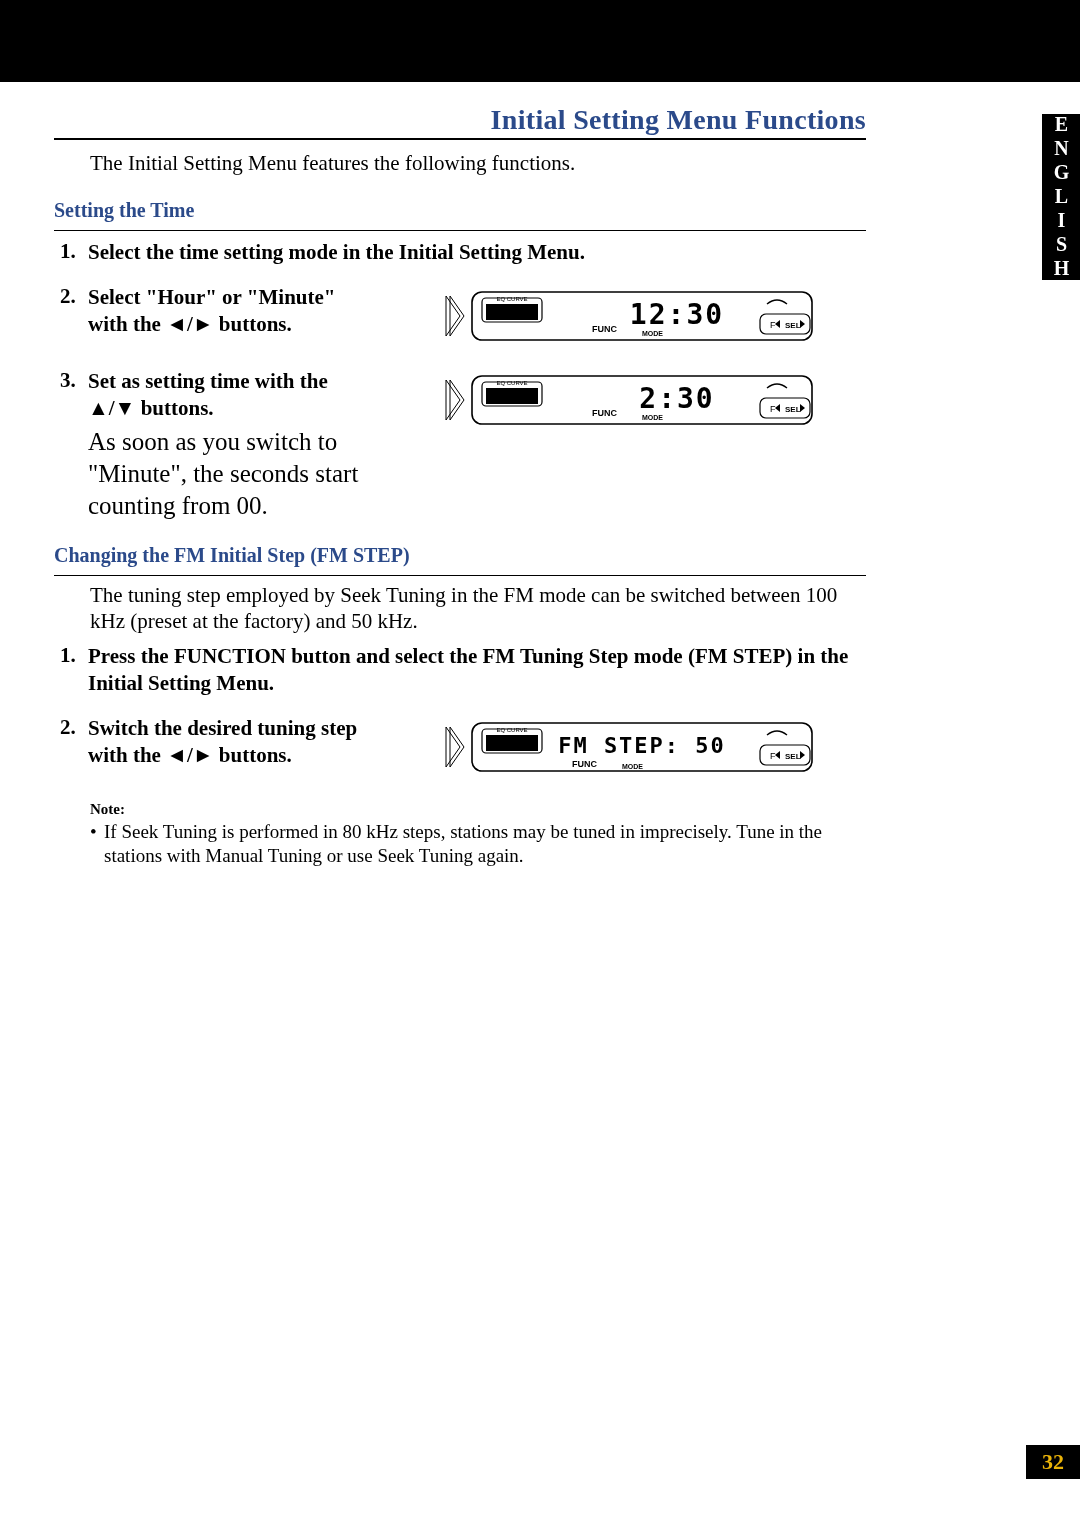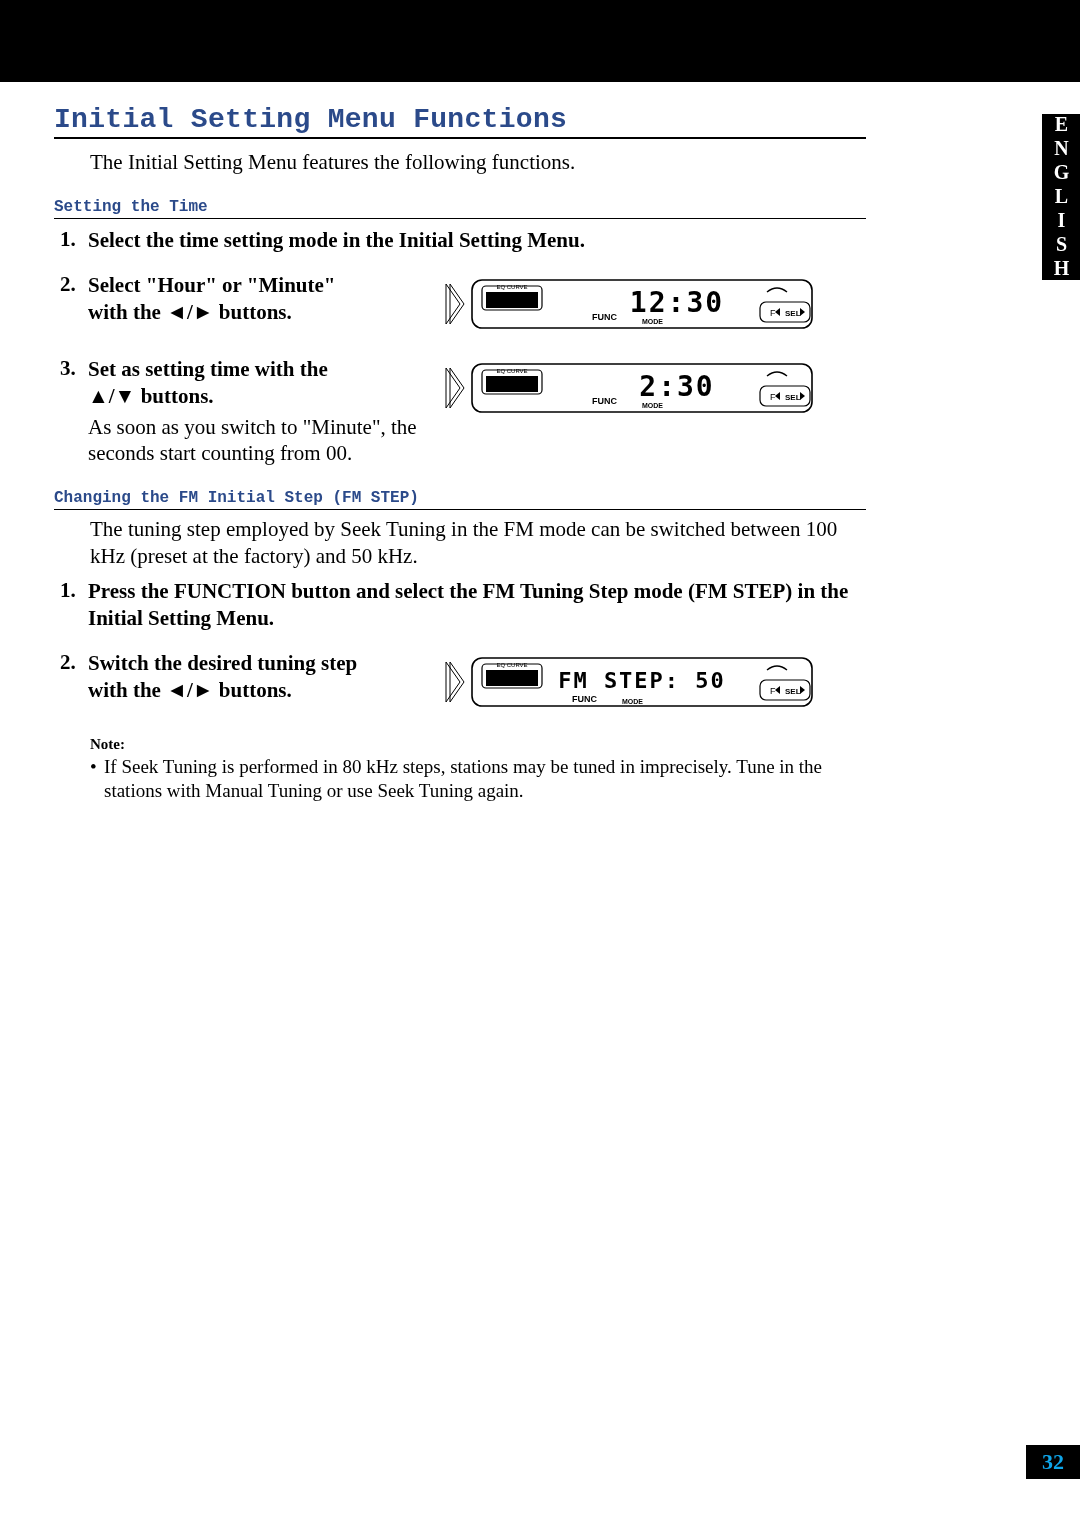--- a/index.html
+++ b/index.html
@@ -3,46 +3,46 @@
 <meta charset="utf-8">
 <style>
   html, body { margin: 0; padding: 0; background: #fff; }
   body { width: 1080px; height: 1533px; position: relative; font-family: "Times New Roman", Times, serif; color: #000; }
 
   .top-black { position: absolute; left: 0; top: 0; width: 1080px; height: 82px; background: #000; }
 
   .page { position: absolute; left: 54px; top: 96px; width: 812px; }
 
   
-  .h1 { font-family: Liberation Mono, monospace; font-weight: 700; font-size: 28px; color: #2b4a8a; letter-spacing: 0.3px; border-bottom: 2px solid #000; padding-bottom: 2px; margin: 8px 0 10px 0; }
-  .h2 { font-family: Liberation Mono, monospace; font-weight: 700; font-size: 16px; color: #2b4a8a; border-bottom: 1.5px solid #000; padding-bottom: 2px; margin: 22px 0 6px 0; }
+  .h1 { font-family: Liberation Serif, serif; font-weight: 700; font-size: 28px; color: #2b4a8a; letter-spacing: 0.3px; border-bottom: 2px solid #000; padding-bottom: 2px; margin: 8px 0 10px 0; text-align: right; }
+  .h2 { font-family: Liberation Serif, serif; font-weight: 700; font-size: 20px; color: #2b4a8a; border-bottom: 1.5px solid #000; padding-bottom: 8px; margin: 22px 0 6px 0; }
 
   .para { font-size: 21px; line-height: 1.28; margin: 2px 0 6px 36px; }
 
   ol.steps { list-style: none; padding: 0; margin: 8px 0 0 0; }
   ol.steps > li { display: flex; align-items: flex-start; margin: 6px 0 18px 0; }
   ol.steps .num { flex: 0 0 28px; font-weight: 700; font-size: 21px; padding-left: 6px; }
   ol.steps .txt { flex: 1 1 auto; }
   ol.steps .lead { font-weight: 700; font-size: 21px; line-height: 1.28; }
-  ol.steps .sub  { font-size: 21px; line-height: 1.28; margin-top: 4px; }
+  ol.steps .sub  { font-size: 25px; line-height: 1.28; margin-top: 4px; }
 
   .twocol { display: flex; align-items: flex-start; gap: 24px; }
   .twocol .left { flex: 0 0 330px; }
   .twocol .fig  { flex: 1 1 auto; padding-top: 2px; }
 
   .note-head { font-weight: 700; font-size: 15px; margin: 20px 0 2px 36px; }
   .note-item { font-size: 19px; line-height: 1.26; margin: 0 0 0 36px; display: flex; }
   .note-item .dot { flex: 0 0 14px; }
 
   
   .lang-tab { position: absolute; right: 0; top: 114px; width: 38px; height: 166px; background: #000; color: #fff; font-family: "Times New Roman", serif; font-weight: 700; font-size: 20px; letter-spacing: 2px; display: flex; align-items: center; justify-content: center; }
   .lang-tab span { writing-mode: vertical-rl; text-orientation: upright; }
 
   
-  .pg-tab { position: absolute; right: 0; bottom: 54px; width: 54px; height: 34px; background: #000; color: #0ea5e9; font-family: "Times New Roman", serif; font-weight: 700; font-size: 22px; display: flex; align-items: center; justify-content: center; }
+  .pg-tab { position: absolute; right: 0; bottom: 54px; width: 54px; height: 34px; background: #000; color: #eab308; font-family: "Times New Roman", serif; font-weight: 700; font-size: 22px; display: flex; align-items: center; justify-content: center; }
 
   
   svg.display { width: 380px; height: 60px; }
 </style>
 </head>
 <body>
 
 <div class="top-black"></div>
 
 <div class="lang-tab">

